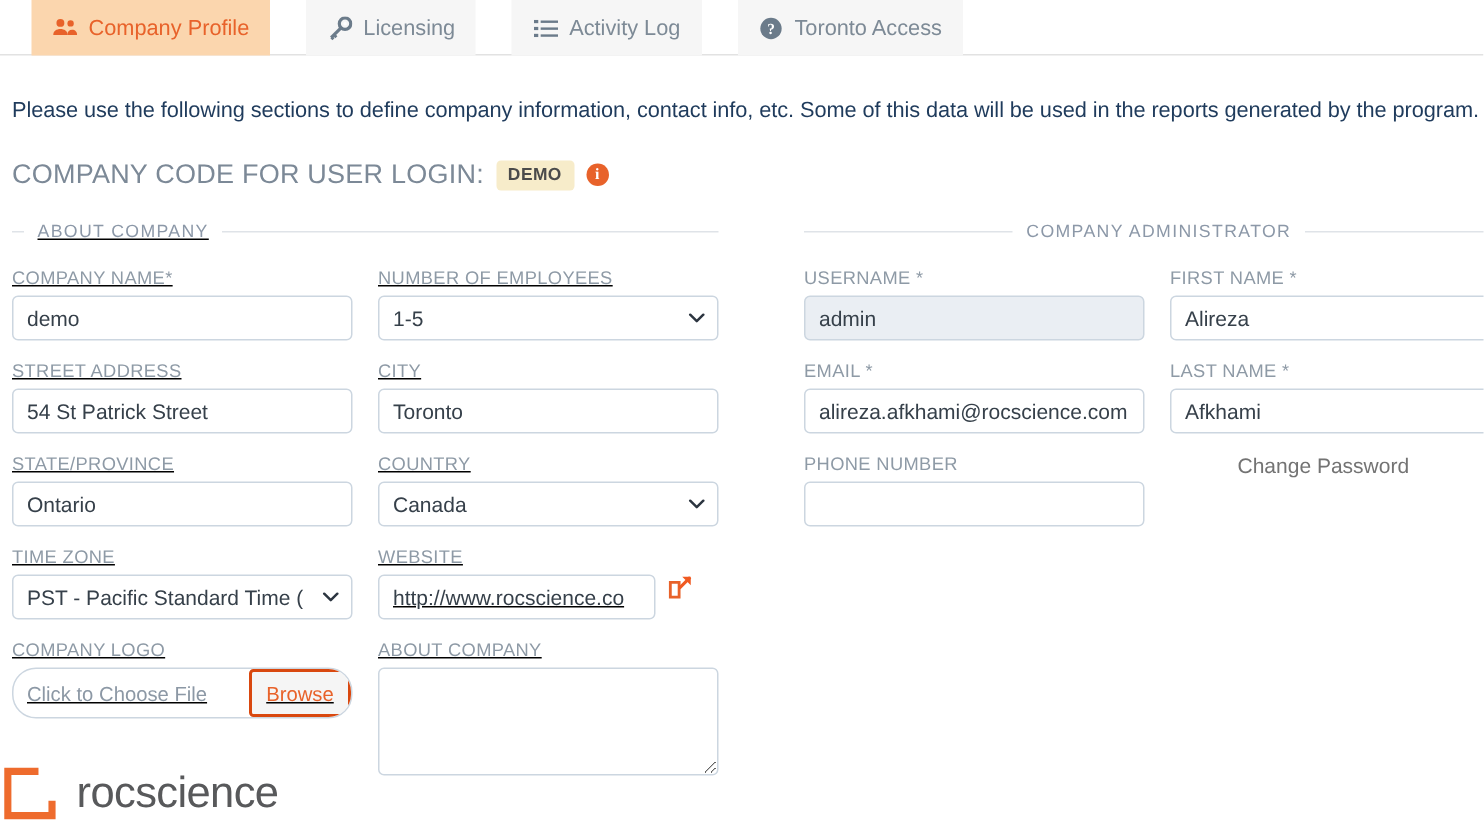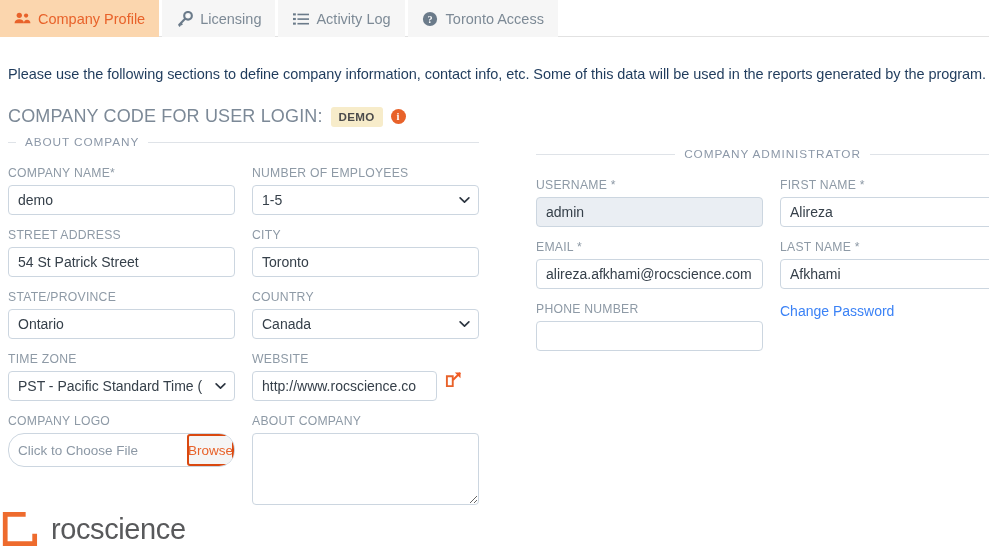--- a/index.html
+++ b/index.html
@@ -26,20 +26,21 @@
     gap: 7px;
     padding: 0 14px;
     height: 37px;
     font-size: 14.5px;
     color: #7d8a96;
     background: #f6f6f6;
     margin-right: 3px;
     white-space: nowrap;
     cursor: pointer;
     user-select: none;
+    margin-left: 21px;
   }
   .tab.active {
     background: #fbd6ae;
     color: #e8622a;
   }
   .tab .ico { display: inline-flex; align-items: center; justify-content: center; width: 17px; height: 17px; }
   .tab .ico svg { display: block; }
 
   
   .intro {
@@ -74,21 +75,21 @@
   .infoicon {
     width: 15px; height: 15px; border-radius: 50%;
     background: #e8622a; color: #fff;
     font-size: 10.5px; font-weight: bold;
     display: inline-flex; align-items: center; justify-content: center;
     font-family: "Liberation Serif", serif;
     cursor: pointer;
   }
 
   
-  .colL { position: absolute; left: 8px;  top: 133px; width: 471px; }
+  .colL { position: absolute; left: 8px;  top: 145px; width: 471px; text-decoration: underline; }
   .colR { position: absolute; left: 536px; top: 145px; width: 473px; }
 
   .sectionhead {
     display: flex; align-items: center; gap: 9px;
     font-size: 11.8px; color: #8c98a8;
     letter-spacing: 0.9px;
     height: 18px;
     margin-bottom: 15px;
   }
   .sectionhead .rule { flex: 1; height: 1px; background: #dfe3e8; }
@@ -147,44 +148,45 @@
     background: #fff;
   }
   .filewrap .fname {
     flex: 1;
     display: flex; align-items: center;
     padding-left: 9px;
     font-size: 13.5px;
     color: #8c98a5;
   }
   .browse {
-    width: 47px;
+    width: 68px;
     border: 2px solid #d9480f;
     border-radius: 3px;
     background: #f5f5f5;
     color: #e8622a;
     font-size: 13.5px;
     display: flex; align-items: center; justify-content: center;
     cursor: pointer;
     font-family: "Liberation Sans", sans-serif;
   }
 
   textarea.inp {
     height: 72px;
     padding: 6px 9px;
     resize: both;
     line-height: 1.35;
   }
 
   .changepw {
-    color: #3b82f6;
+    color: #737373;
     font-size: 14px;
     cursor: pointer;
     align-self: center;
     padding-top: 22px;
+    margin-left: 45px;
   }
 
   .savewrap { position: absolute; left: 508px; top: 313px; width: 473px; }
 
   
   .logo {
     position: absolute; left: 0; bottom: 10px;
     display: flex; align-items: center; gap: 13px;
   }
   .logomark { width: 38px; height: 38px; }

